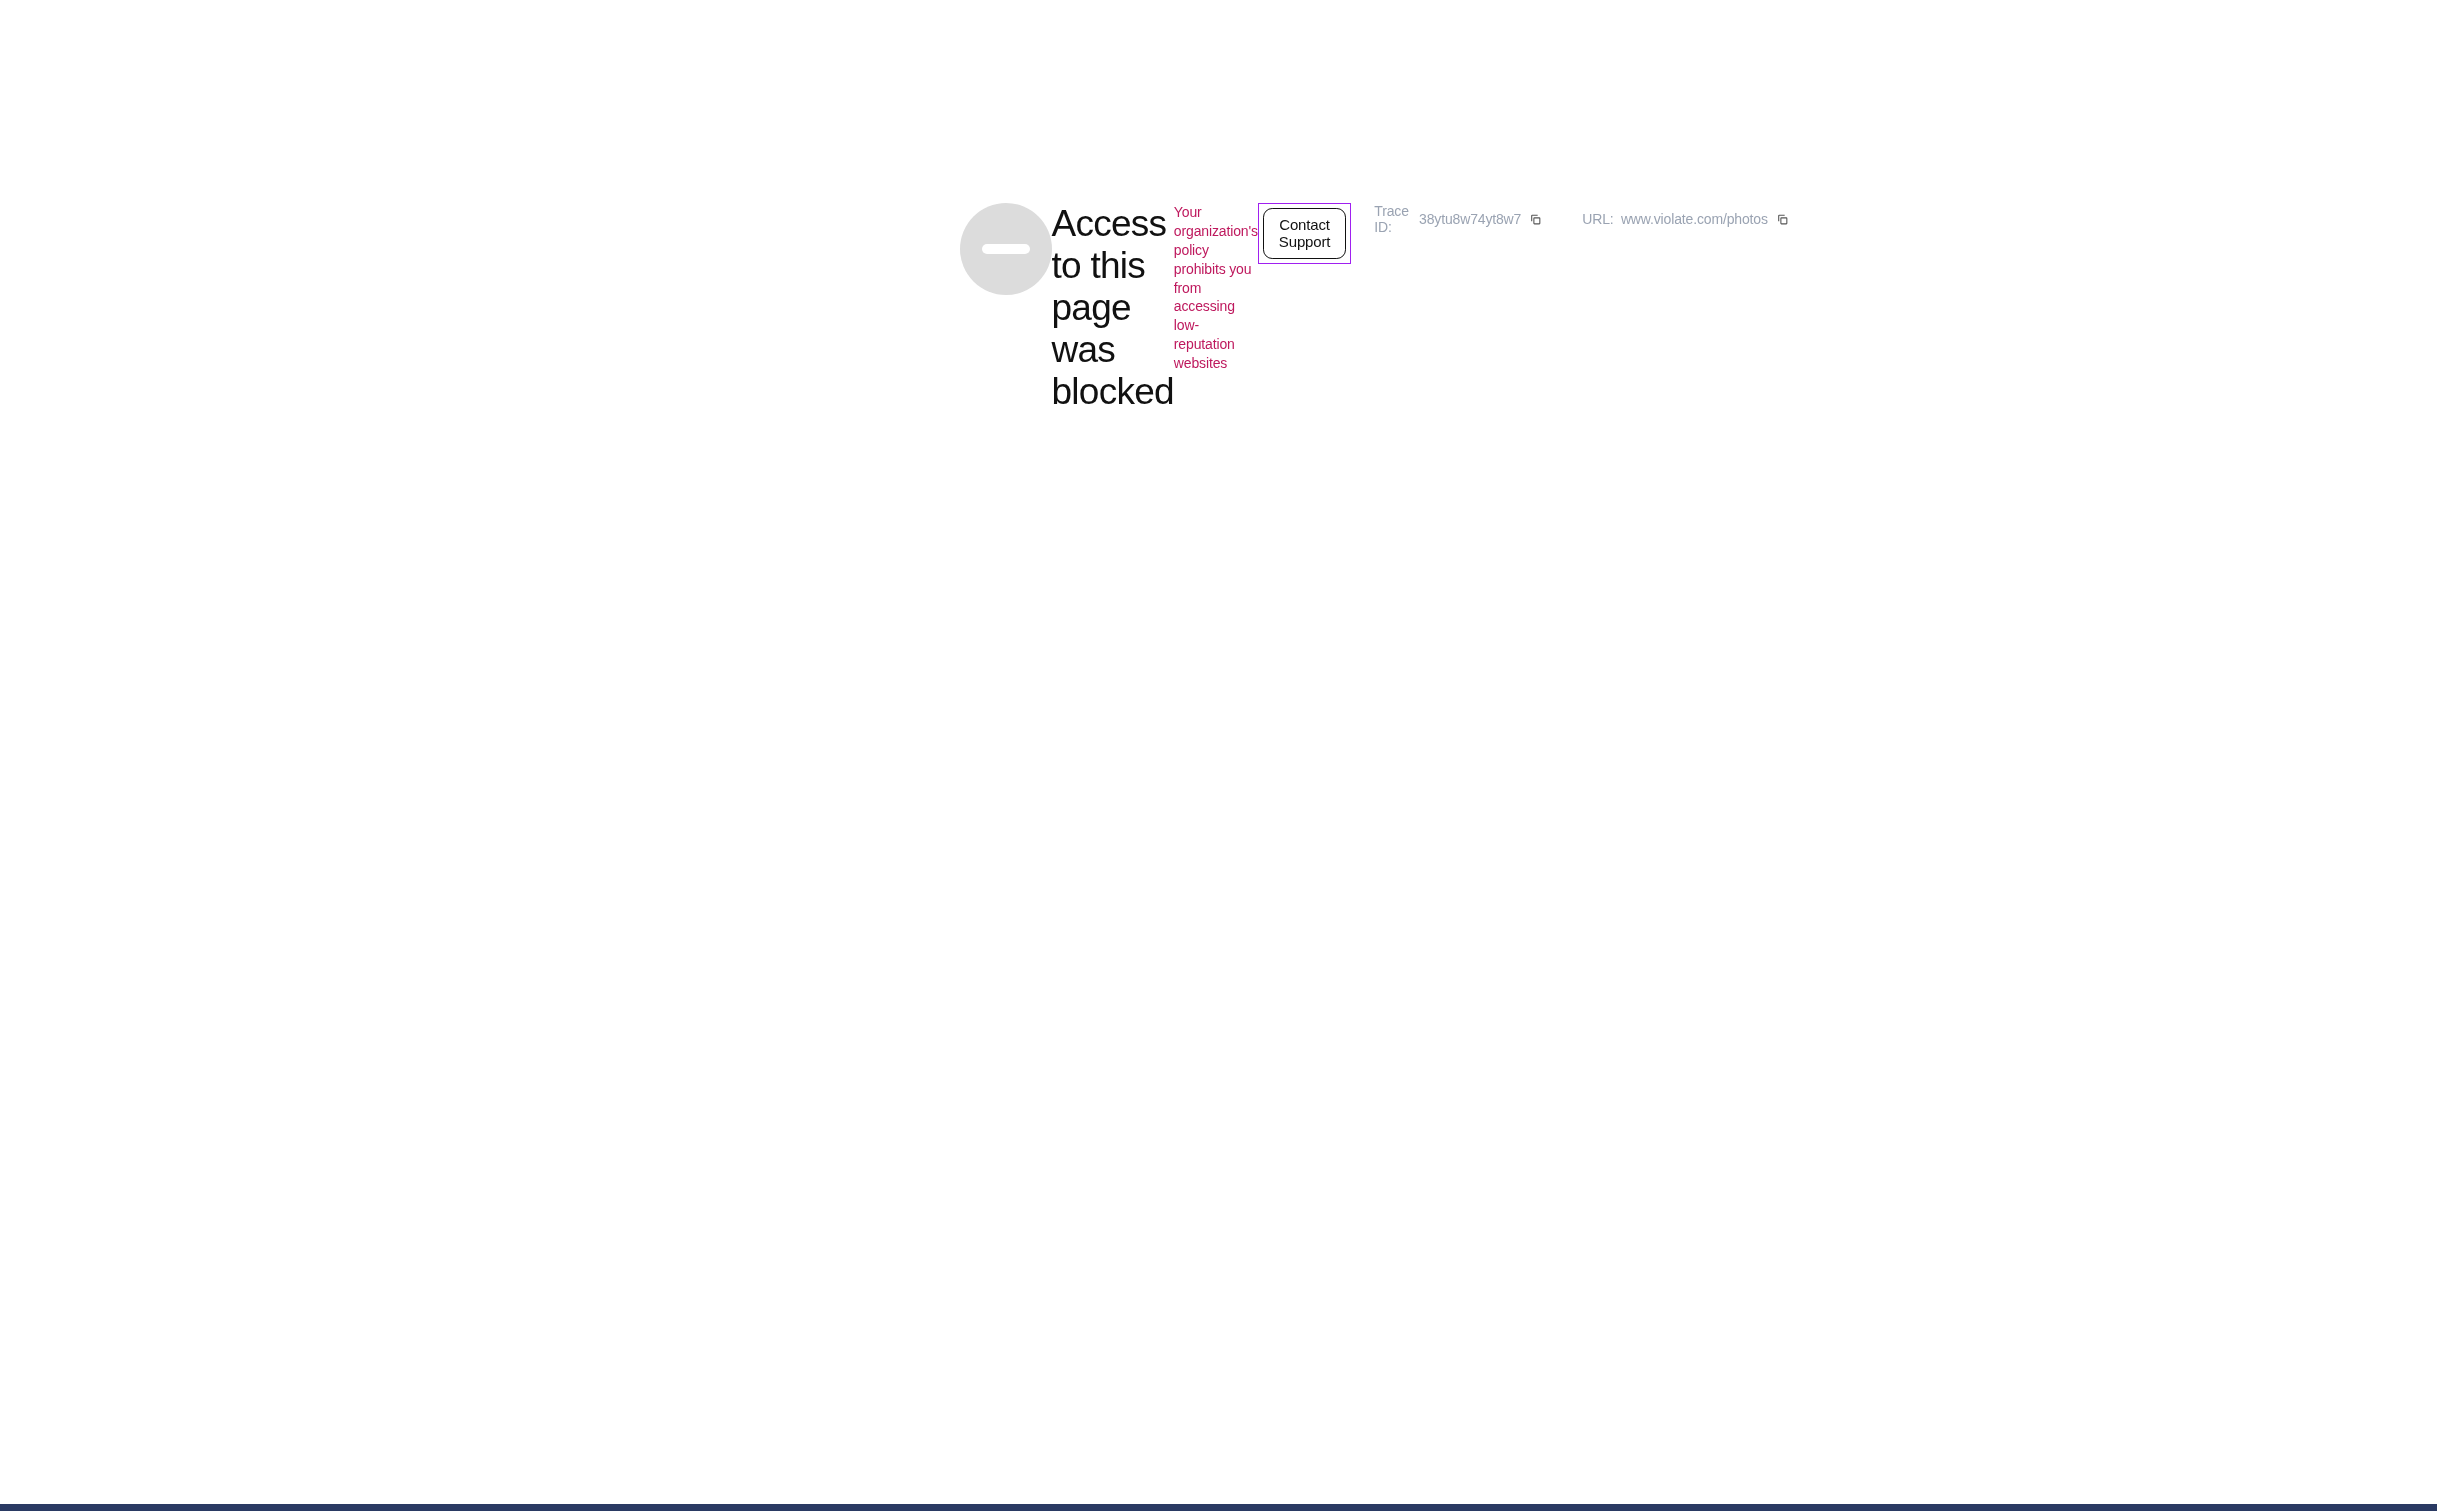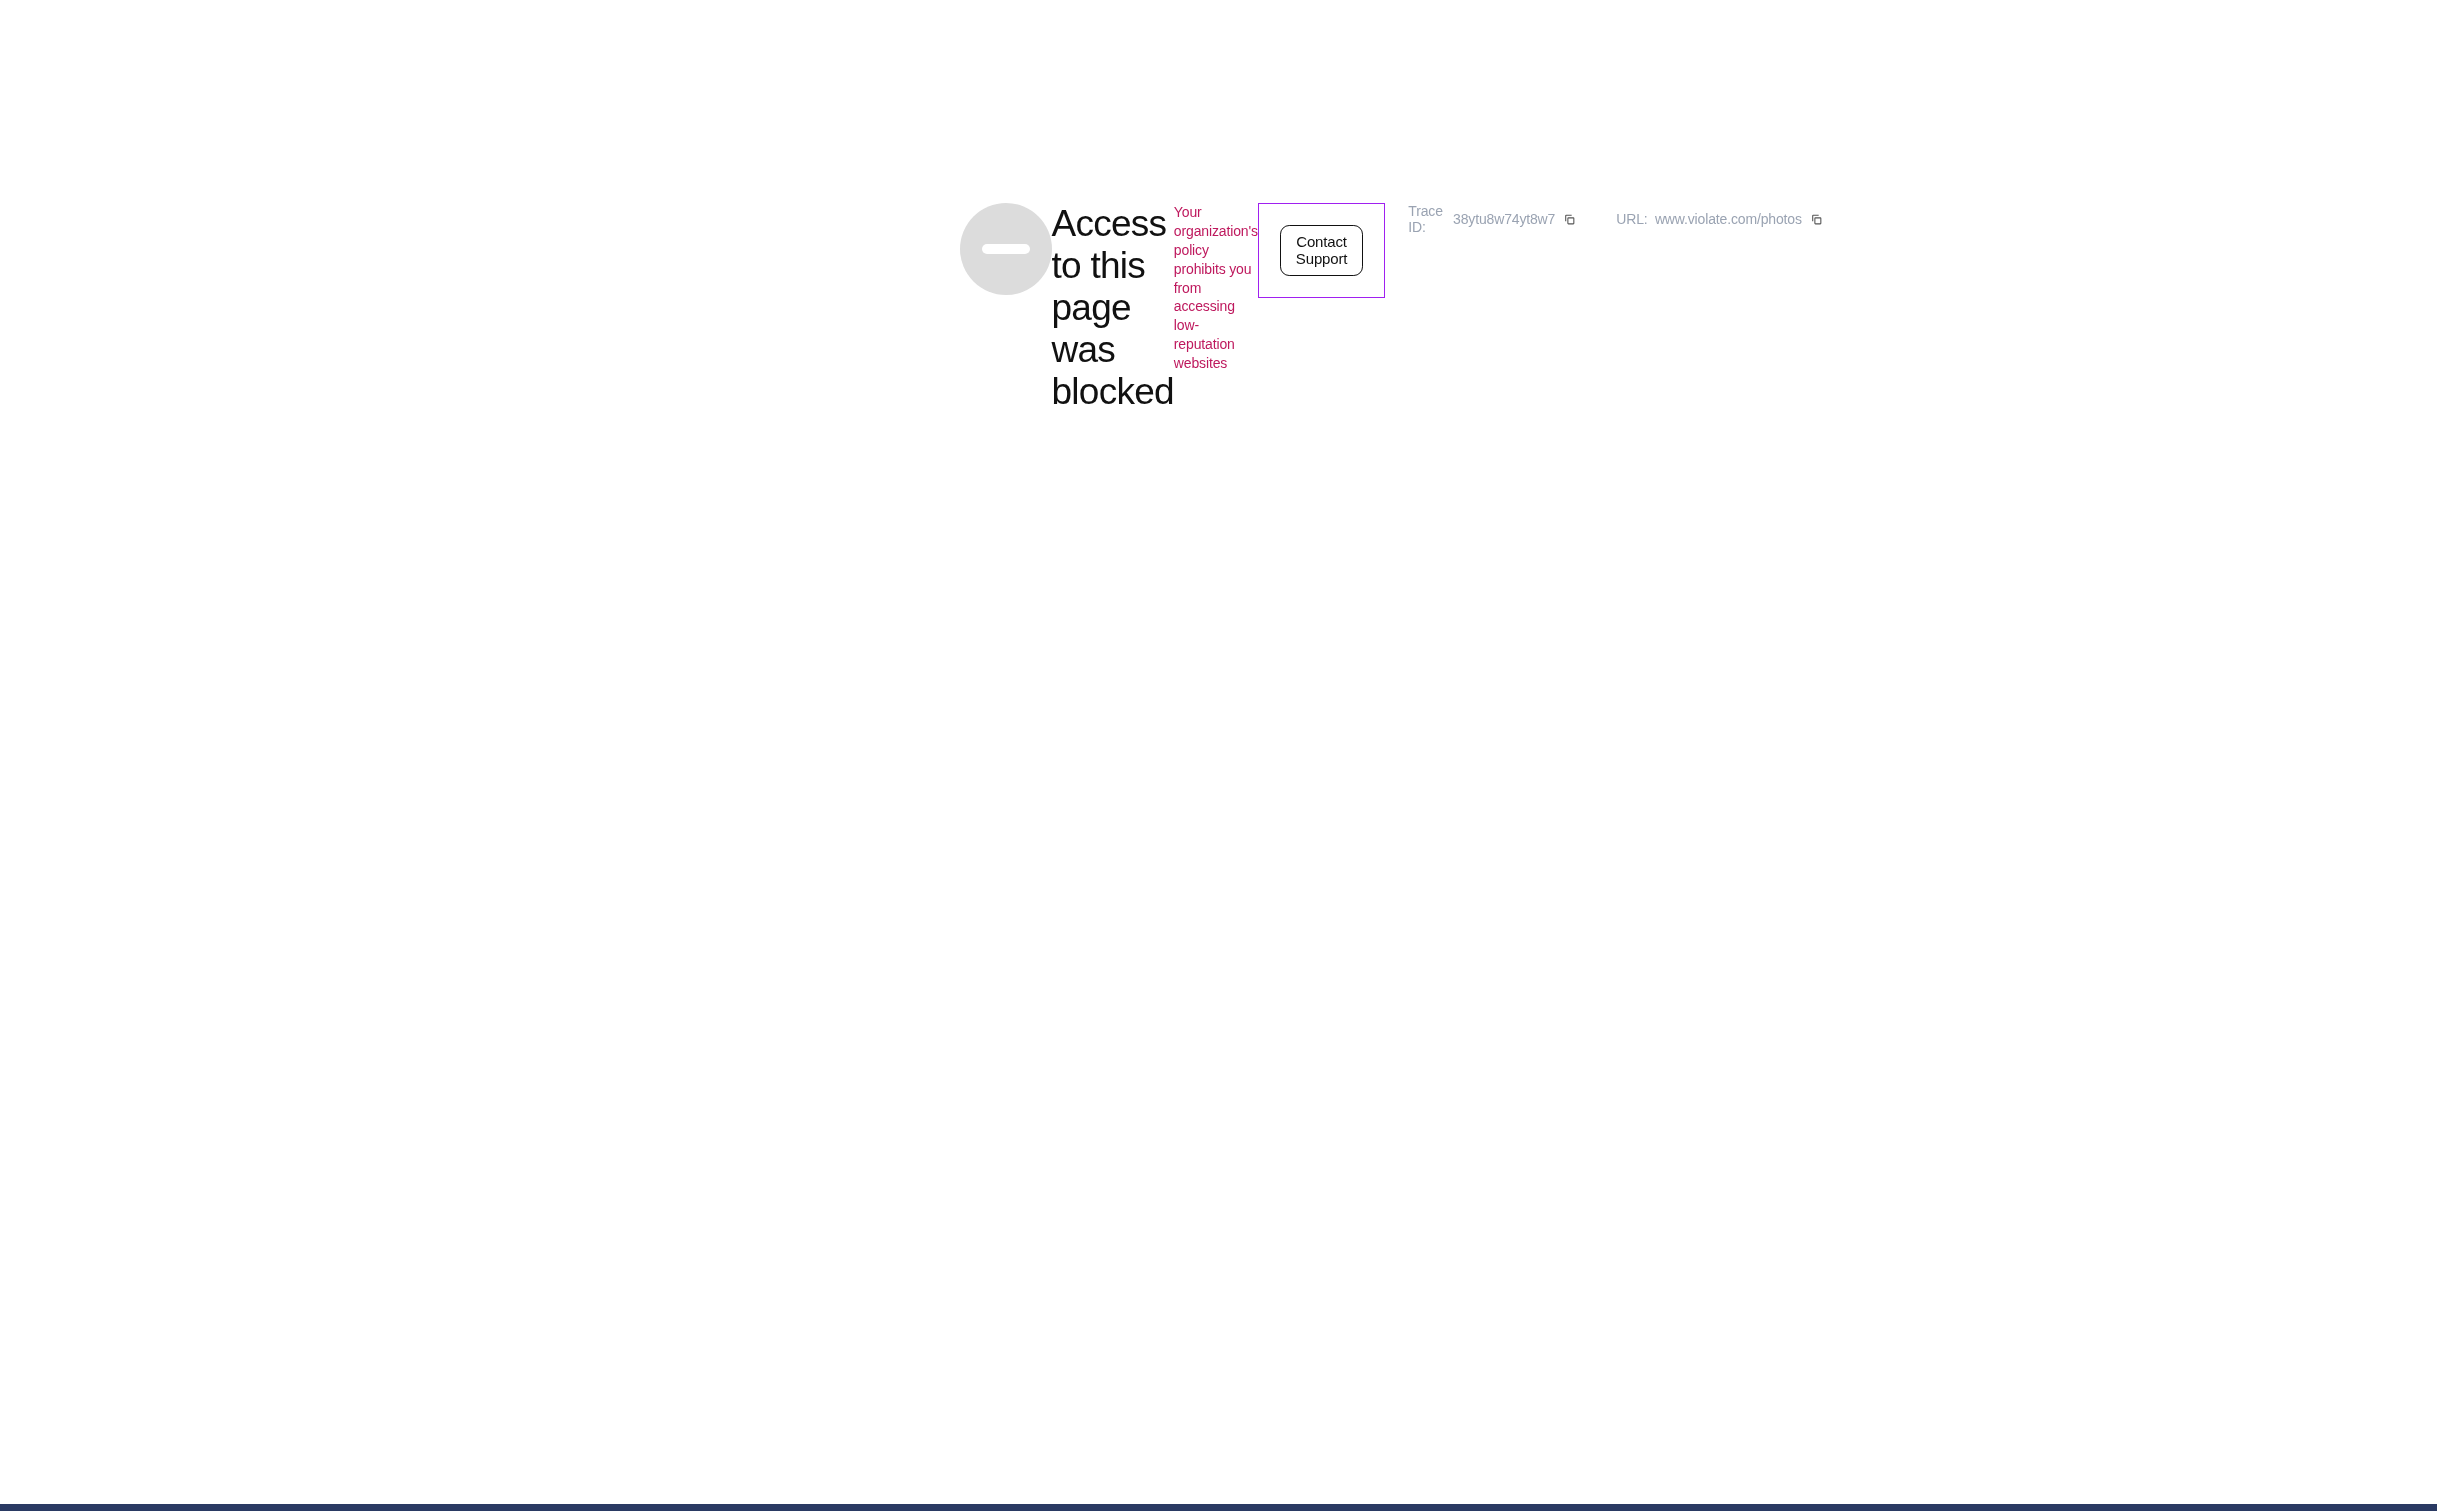--- a/index.html
+++ b/index.html
@@ -62,21 +62,21 @@
     .description {
       font-size: 15.7px;
       font-weight: 400;
       color: #222222;
       line-height: 1.35;
       margin-bottom: 26px;
       letter-spacing: -0.01em;
     }
     .button-highlight {
       border: 1.8px solid #a020f0;
-      padding: 21px;
+      padding: 4px;
       display: inline-block;
       margin-bottom: 16.6px;
     }
     .contact-button {
       background: #ffffff;
       border: 1.4px solid #111111;
       border-radius: 9.2px;
       padding: 7.4px 15px;
       font-size: 15px;
       font-weight: 400;

